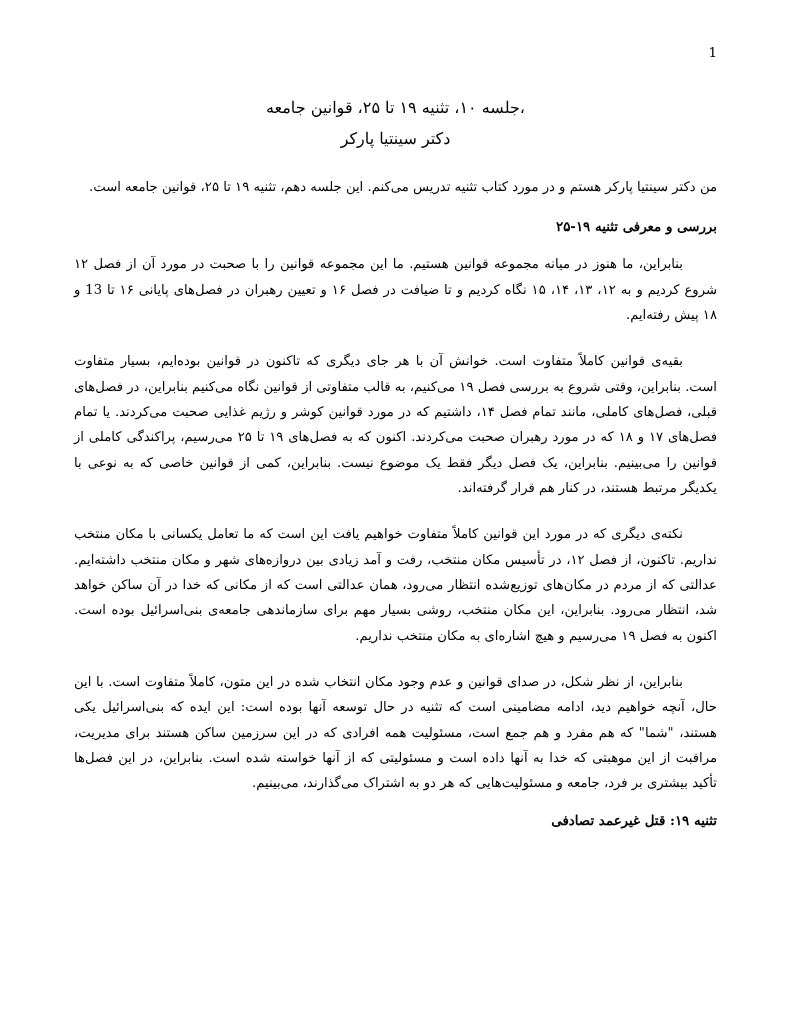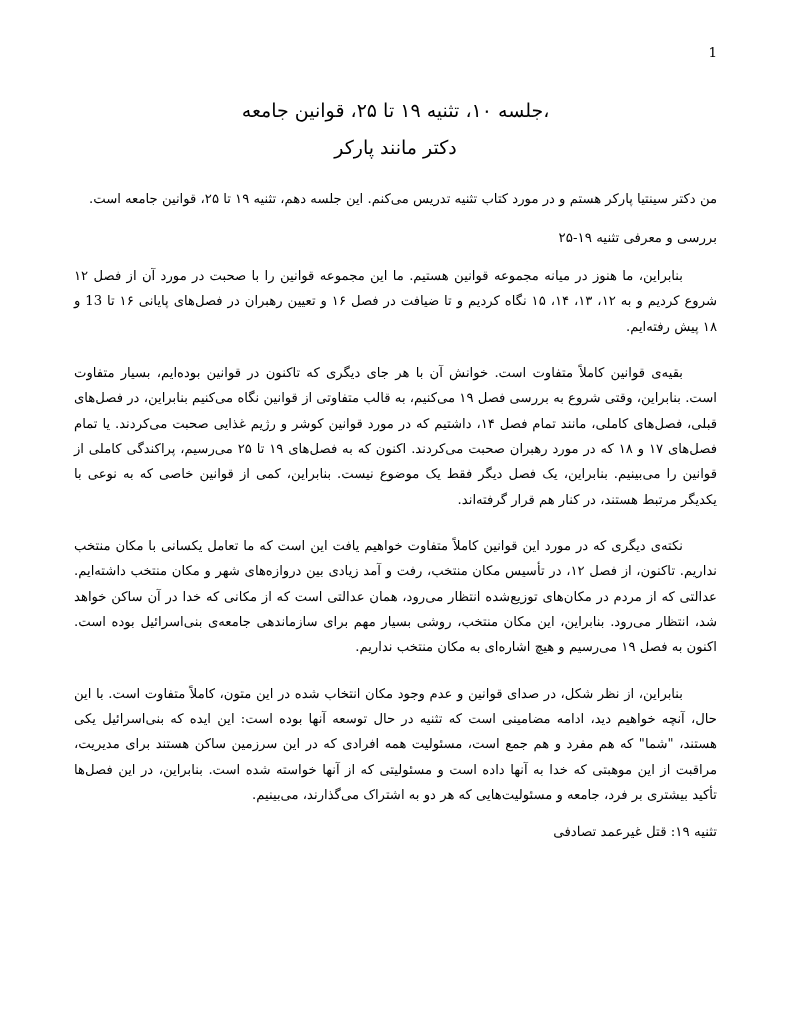--- a/index.html
+++ b/index.html
@@ -35,39 +35,39 @@
   .doc-body {
     margin-top: 52px;
     direction: rtl;
     text-align: justify;
     font-size: 13.2px;
     line-height: 1.92;
   }
   .title-line {
     text-align: center;
     direction: rtl;
-    font-size: 19px;
+    font-size: 16px;
     line-height: 1.95;
     margin: 0;
   }
   .title-line.second {
     margin-bottom: 20px;
   }
   p.para {
     margin: 12px 0 0 0;
     text-indent: 34px;
     text-align: justify;
     text-justify: inter-word;
   }
   p.para.noindent {
     text-indent: 0;
   }
   h2.heading {
     font-size: 13.4px;
-    font-weight: normal;
+    font-weight: bold;
     margin: 14px 0 10px 0;
     text-align: right;
     line-height: 1.9;
   }
   h2.heading.tight {
     margin-top: 12px;
     margin-bottom: 0;
   }
   .spacer-sm {
     height: 9px;
@@ -76,21 +76,21 @@
 </head>
 <body>
 
 <div class="page">
 
   <div class="page-number">1</div>
 
   <div class="doc-body">
 
     <p class="title-line">،جلسه ۱۰، تثنیه ۱۹ تا ۲۵، قوانین جامعه</p>
-    <p class="title-line second">دکتر مانند پارکر</p>
+    <p class="title-line second">دکتر سینتیا پارکر</p>
 
     <p class="para noindent">من دکتر سینتیا پارکر هستم و در مورد کتاب تثنیه تدریس می‌کنم. این جلسه دهم، تثنیه ۱۹ تا ۲۵، قوانین جامعه است.</p>
 
     <h2 class="heading">بررسی و معرفی تثنیه ۱۹-۲۵</h2>
 
     <p class="para">بنابراین، ما هنوز در میانه مجموعه قوانین هستیم. ما این مجموعه قوانین را با صحبت در مورد آن از فصل ۱۲ شروع کردیم و به ۱۲، ۱۳، ۱۴، ۱۵ نگاه کردیم و تا ضیافت در فصل ۱۶ و تعیین رهبران در فصل‌های پایانی ۱۶ تا 13 و ۱۸ پیش رفته‌ایم.</p>
     <div class="spacer-sm"></div>
 
     <p class="para">بقیه‌ی قوانین کاملاً متفاوت است. خوانش آن با هر جای دیگری که تاکنون در قوانین بوده‌ایم، بسیار متفاوت است. بنابراین، وقتی شروع به بررسی فصل ۱۹ می‌کنیم، به قالب متفاوتی از قوانین نگاه می‌کنیم بنابراین، در فصل‌های قبلی، فصل‌های کاملی، مانند تمام فصل ۱۴، داشتیم که در مورد قوانین کوشر و رژیم غذایی صحبت می‌کردند. یا تمام فصل‌های ۱۷ و ۱۸ که در مورد رهبران صحبت می‌کردند. اکنون که به فصل‌های ۱۹ تا ۲۵ می‌رسیم، پراکندگی کاملی از قوانین را می‌بینیم. بنابراین، یک فصل دیگر فقط یک موضوع نیست. بنابراین، کمی از قوانین خاصی که به نوعی با یکدیگر مرتبط هستند، در کنار هم قرار گرفته‌اند.</p>
     <div class="spacer-sm"></div>

